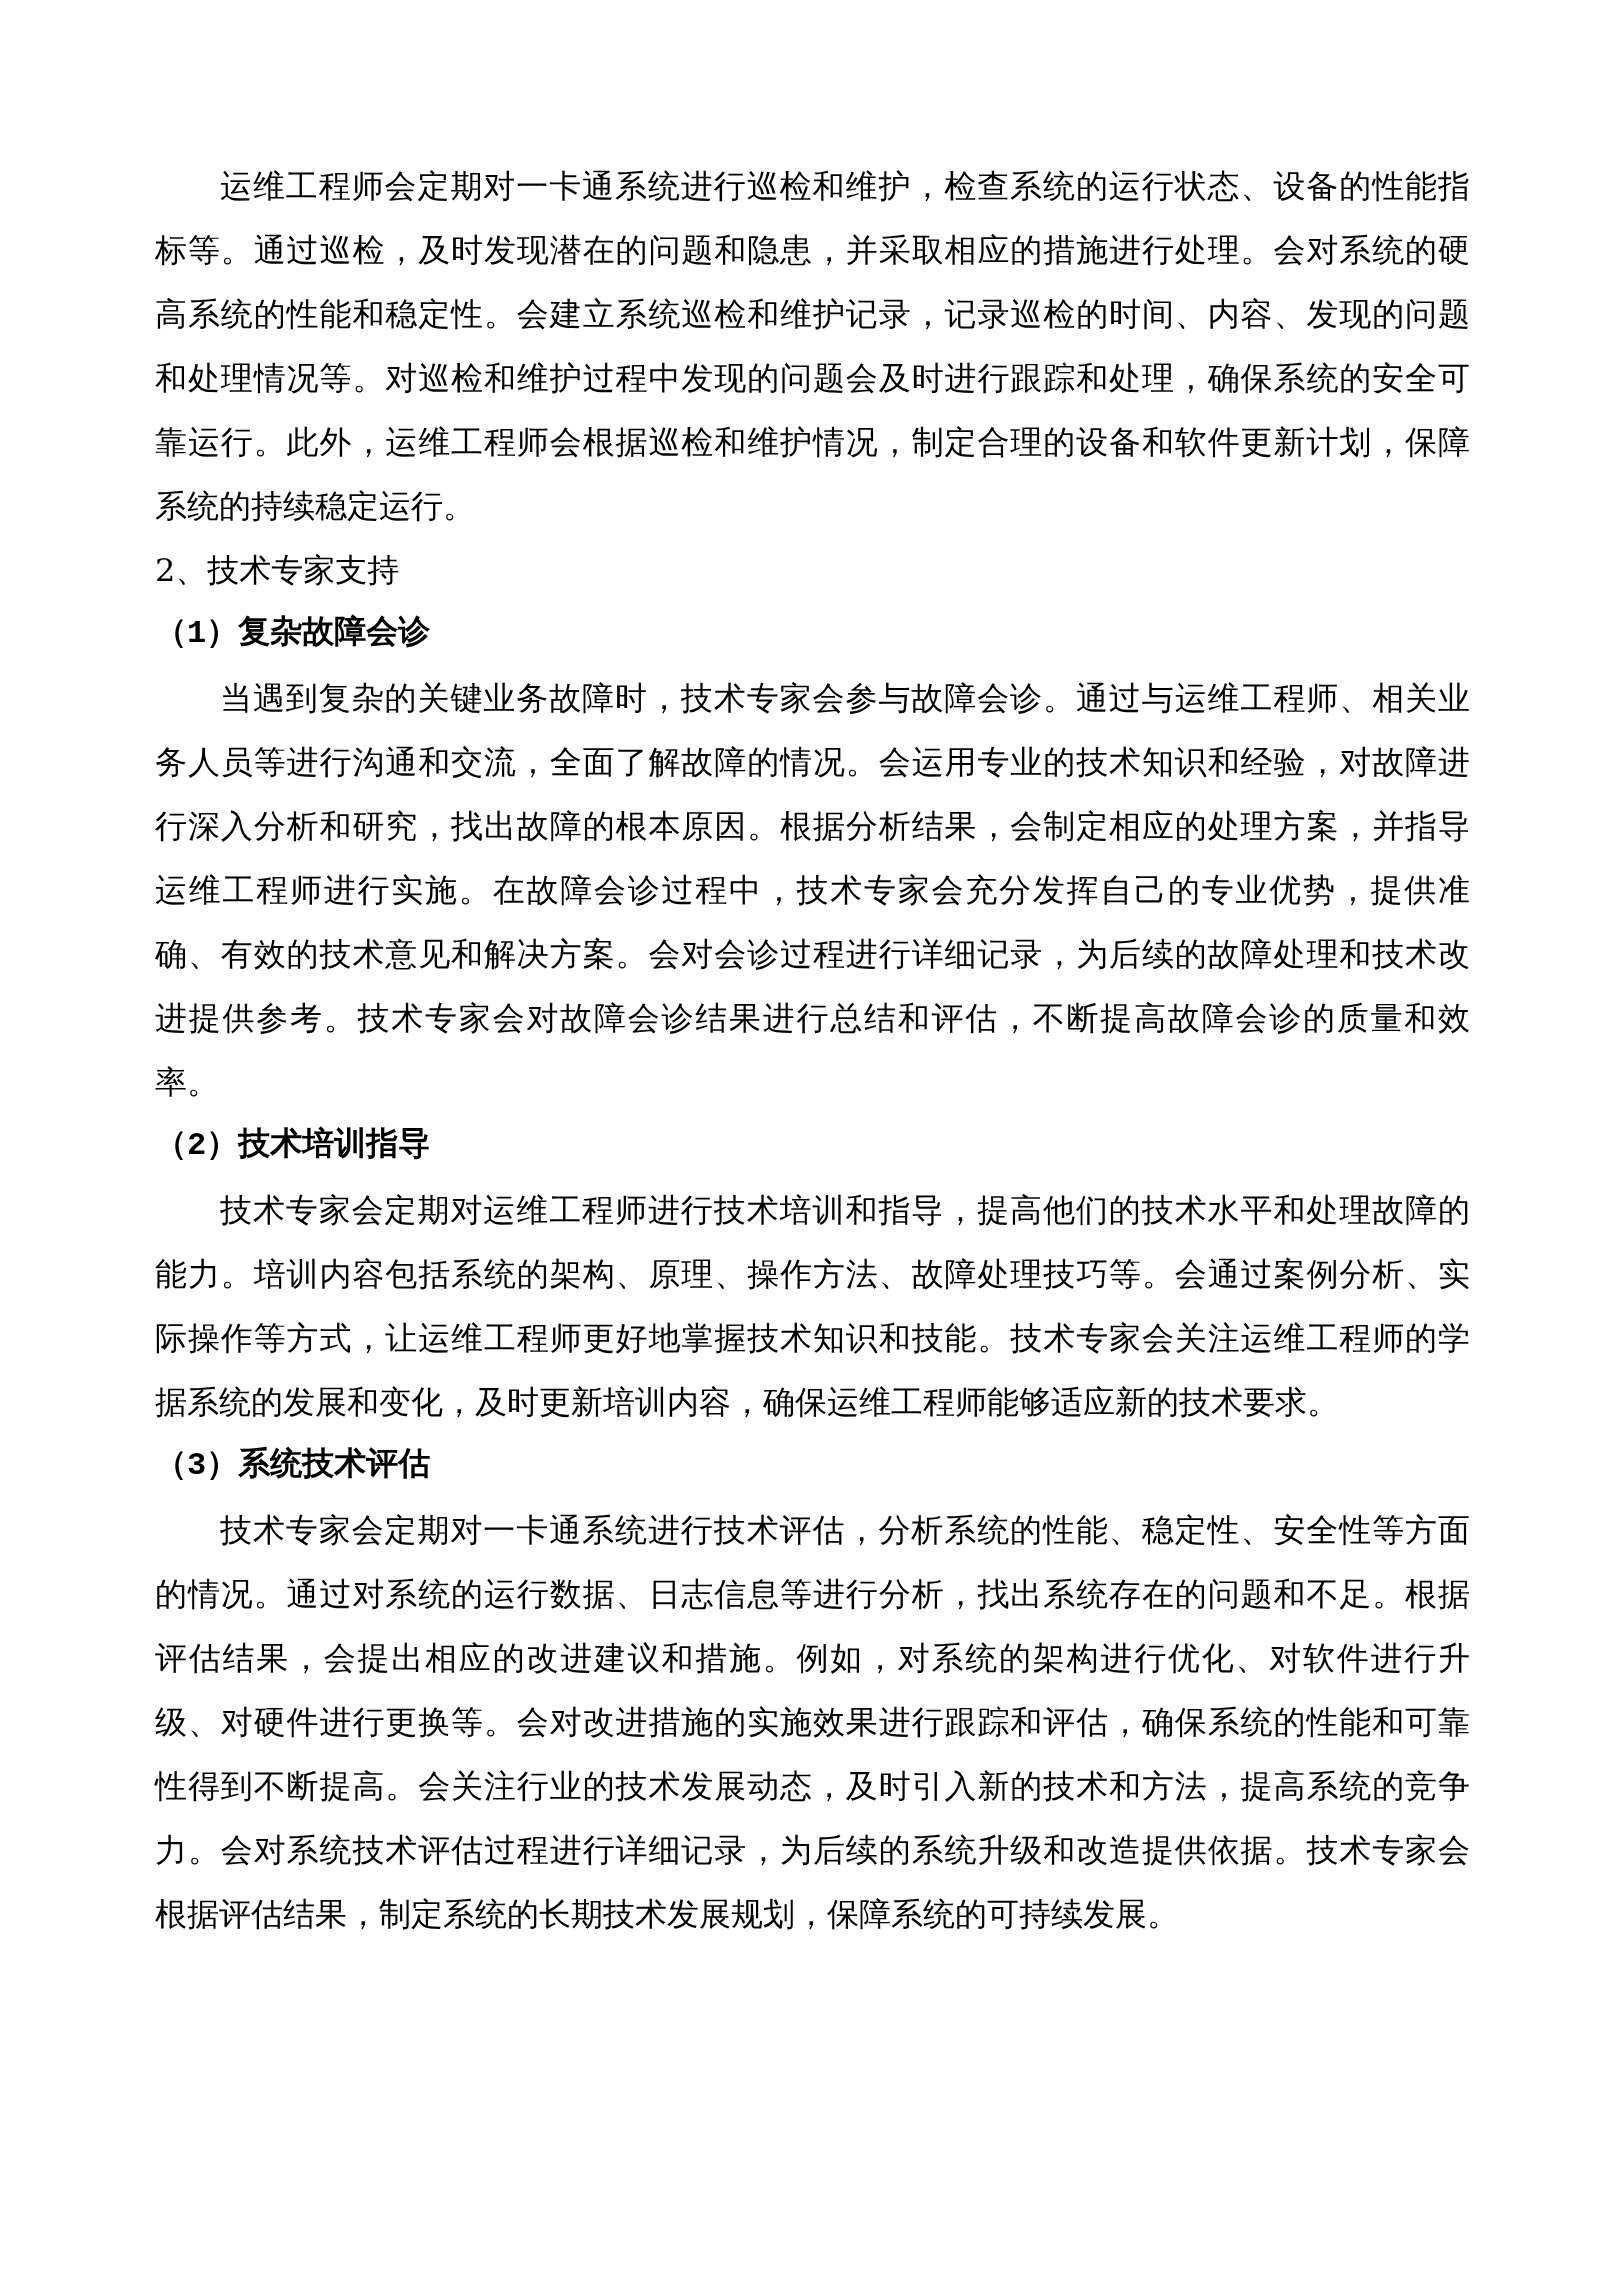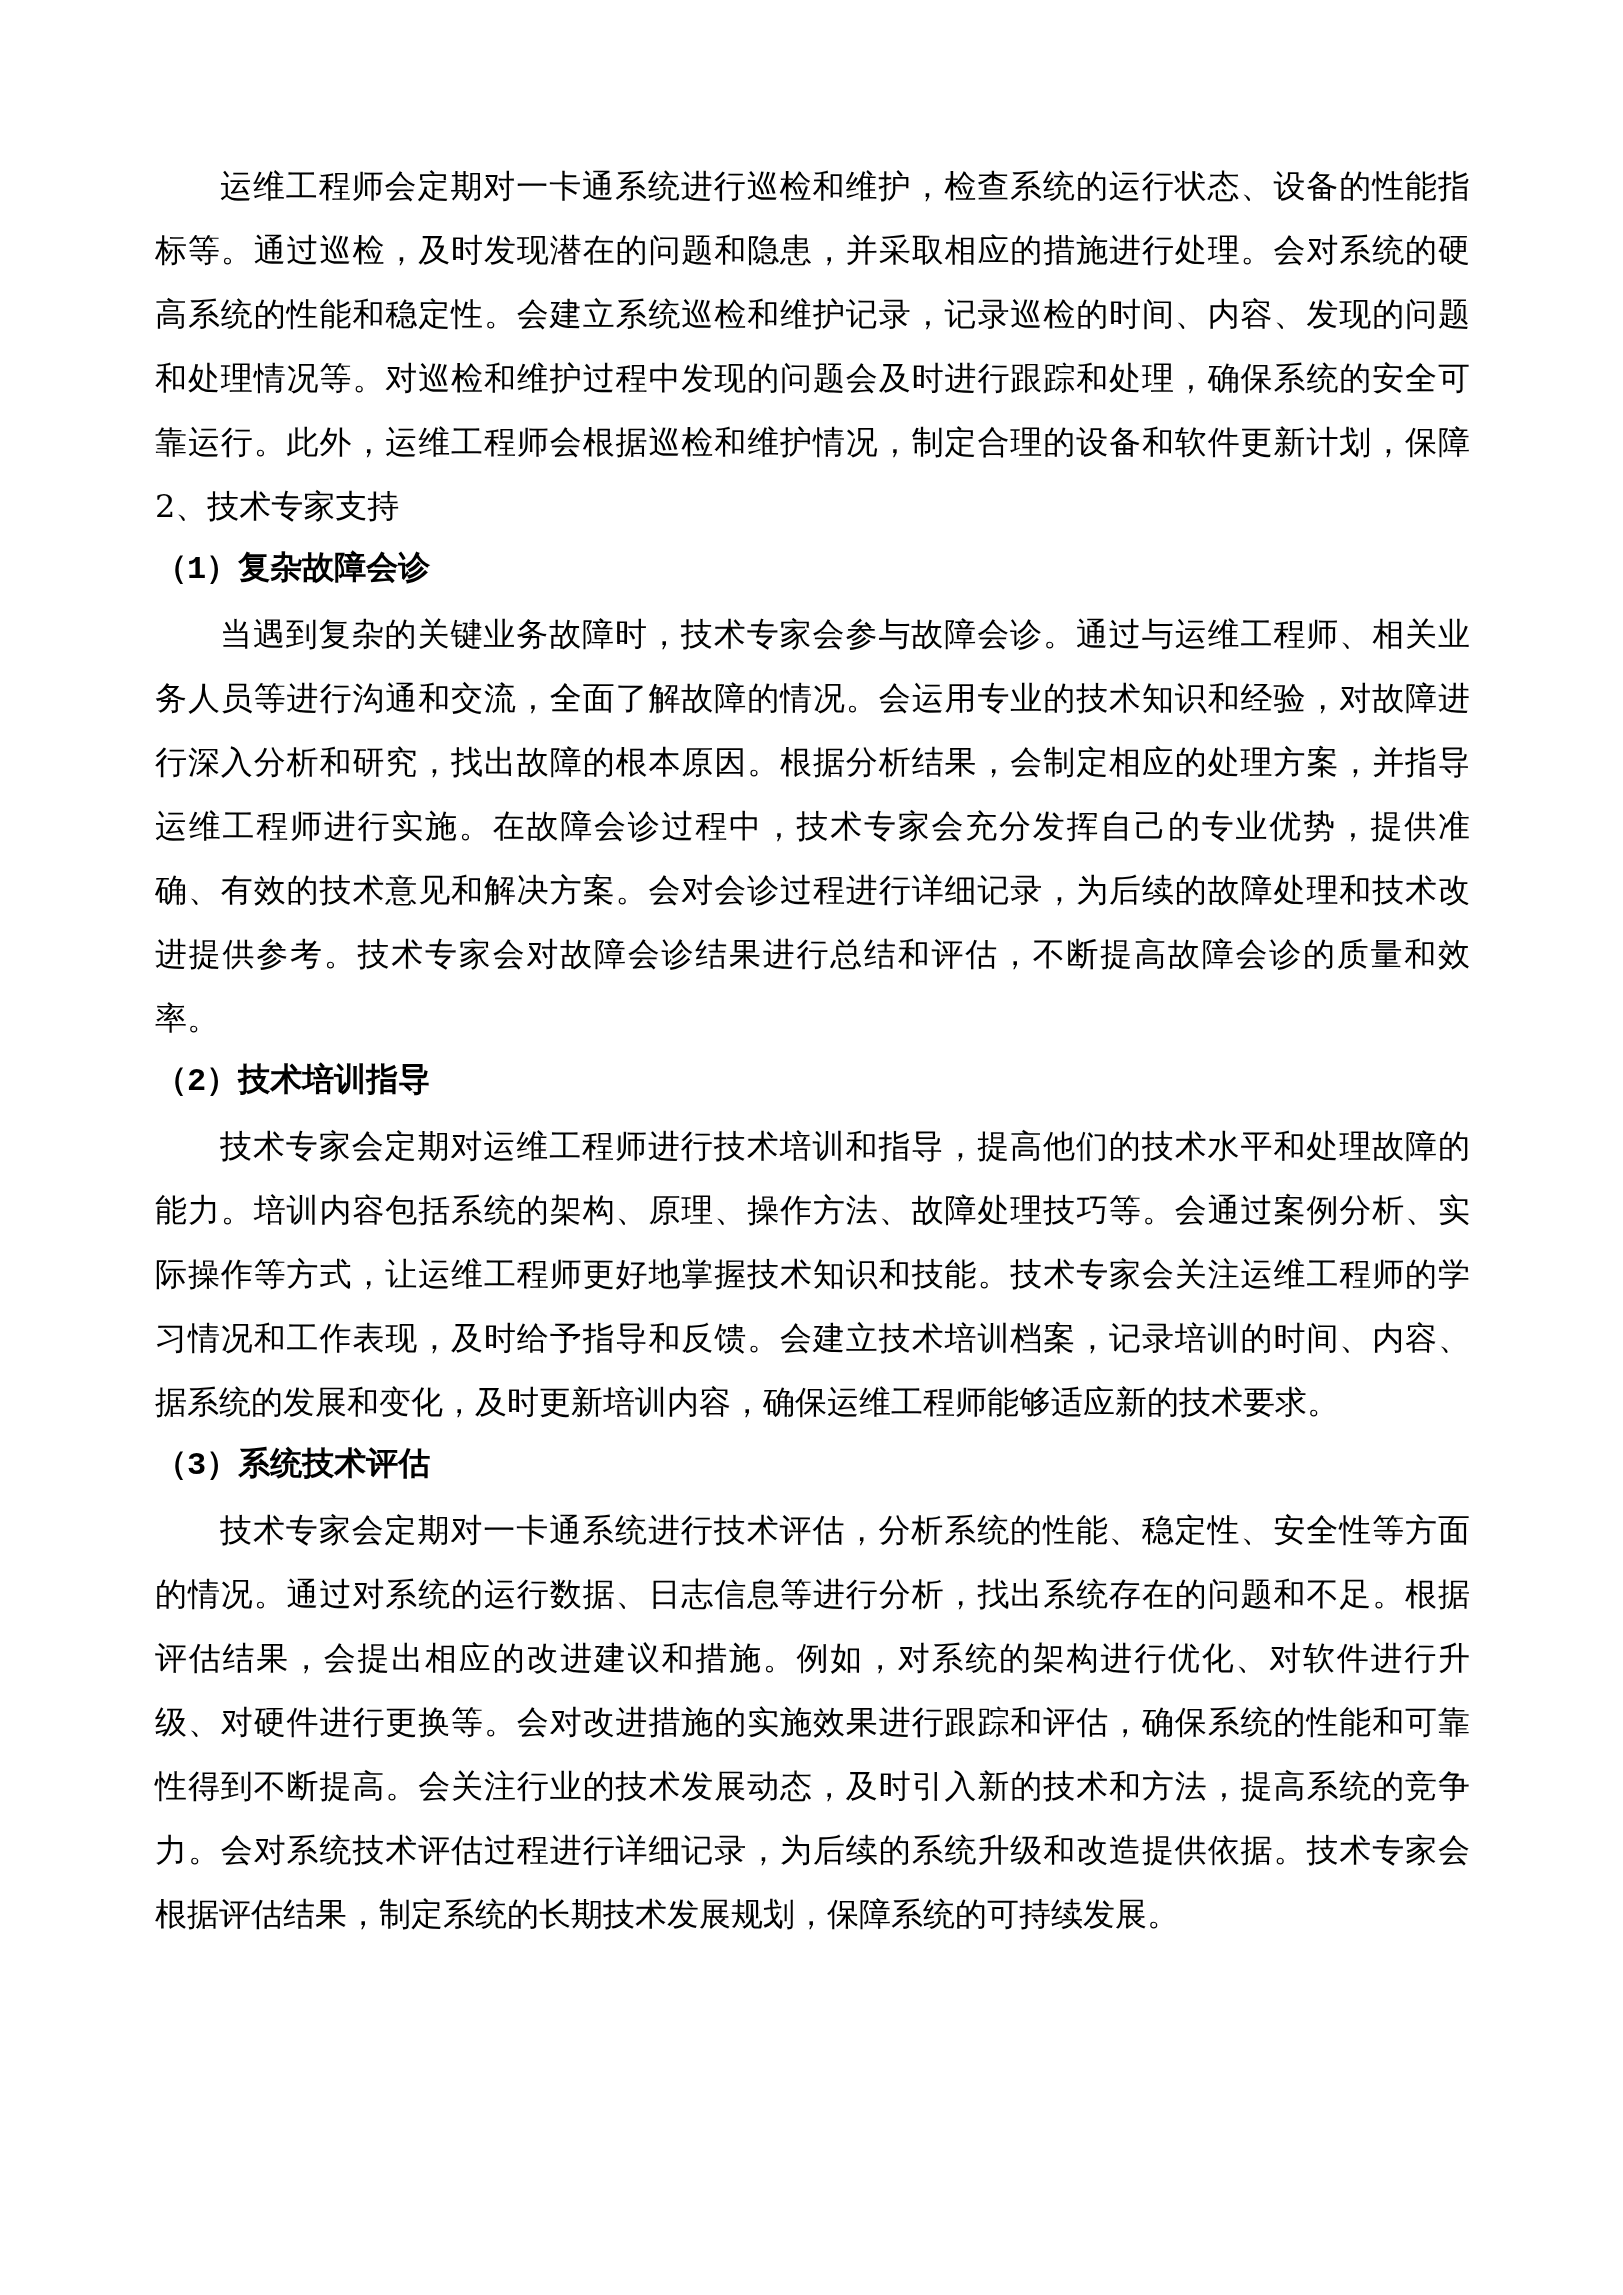--- a/index.html
+++ b/index.html
@@ -32,20 +32,21 @@
 
 <div class="page">
   <div class="content">
 
     <div>
       <span class="line indent">运维工程师会定期对一卡通系统进行巡检和维护，检查系统的运行状态、设备的性能指</span>
       <span class="line">标等。通过巡检，及时发现潜在的问题和隐患，并采取相应的措施进行处理。会对系统的硬</span>
       <span class="line">高系统的性能和稳定性。会建立系统巡检和维护记录，记录巡检的时间、内容、发现的问题</span>
       <span class="line">和处理情况等。对巡检和维护过程中发现的问题会及时进行跟踪和处理，确保系统的安全可</span>
       <span class="line">靠运行。此外，运维工程师会根据巡检和维护情况，制定合理的设备和软件更新计划，保障</span>
+      <span class="line last">系统的持续稳定运行。</span>
     </div>
 
     <span class="h2">2、技术专家支持</span>
 
     <span class="h3">（1）复杂故障会诊</span>
 
     <div>
       <span class="line indent">当遇到复杂的关键业务故障时，技术专家会参与故障会诊。通过与运维工程师、相关业</span>
       <span class="line">务人员等进行沟通和交流，全面了解故障的情况。会运用专业的技术知识和经验，对故障进</span>
       <span class="line">行深入分析和研究，找出故障的根本原因。根据分析结果，会制定相应的处理方案，并指导</span>
@@ -54,21 +55,20 @@
       <span class="line">进提供参考。技术专家会对故障会诊结果进行总结和评估，不断提高故障会诊的质量和效</span>
       <span class="line last">率。</span>
     </div>
 
     <span class="h3">（2）技术培训指导</span>
 
     <div>
       <span class="line indent">技术专家会定期对运维工程师进行技术培训和指导，提高他们的技术水平和处理故障的</span>
       <span class="line">能力。培训内容包括系统的架构、原理、操作方法、故障处理技巧等。会通过案例分析、实</span>
       <span class="line">际操作等方式，让运维工程师更好地掌握技术知识和技能。技术专家会关注运维工程师的学</span>
-      <span class="line">习情况和工作表现，及时给予指导和反馈。会建立技术培训档案，记录培训的时间、内容、</span>
       <span class="line last">据系统的发展和变化，及时更新培训内容，确保运维工程师能够适应新的技术要求。</span>
     </div>
 
     <span class="h3">（3）系统技术评估</span>
 
     <div>
       <span class="line indent">技术专家会定期对一卡通系统进行技术评估，分析系统的性能、稳定性、安全性等方面</span>
       <span class="line">的情况。通过对系统的运行数据、日志信息等进行分析，找出系统存在的问题和不足。根据</span>
       <span class="line">评估结果，会提出相应的改进建议和措施。例如，对系统的架构进行优化、对软件进行升</span>
       <span class="line">级、对硬件进行更换等。会对改进措施的实施效果进行跟踪和评估，确保系统的性能和可靠</span>

